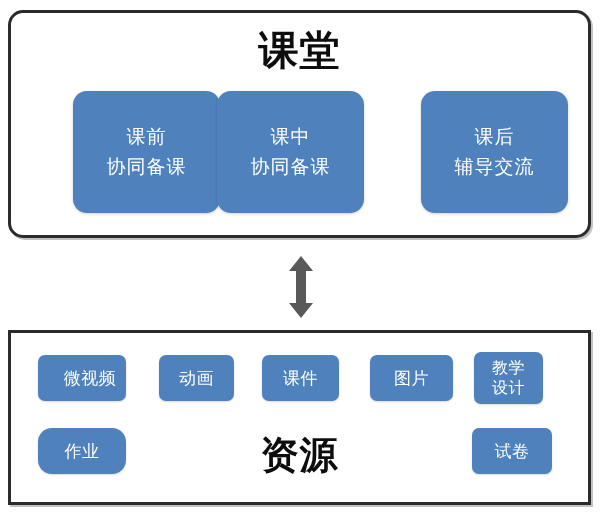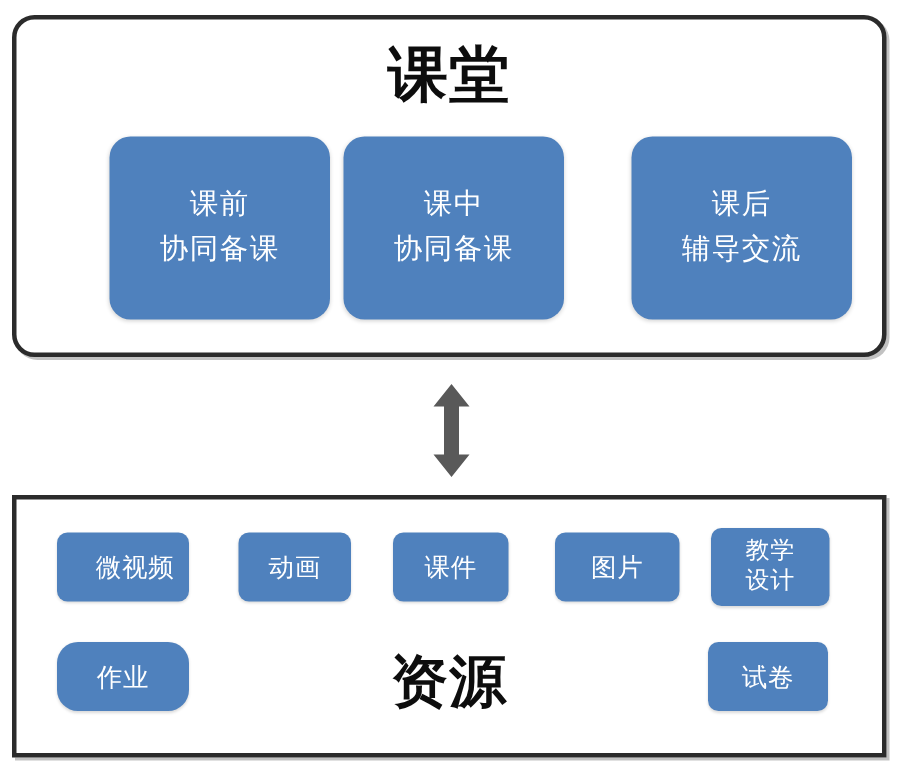--- a/index.html
+++ b/index.html
@@ -83,21 +83,21 @@
     line-height: 30px;
     letter-spacing: 1px;
     box-shadow: 0 1px 3px rgba(0,0,0,0.18);
     top: 78px;
     width: 147px;
     height: 122px;
   }
   .stage-card .line1 { display: block; }
   .stage-card .line2 { display: block; }
   #stage-card-0 { left: 34px; margin-left: 28px; }
-  #stage-card-1 { left: 218px; align-items: center; }
+  #stage-card-1 { left: 206px; align-items: center; }
   #stage-card-2 { left: 410px; }
 
   
   #connector {
     position: absolute;
     left: 288px;
     top: 256px;
     width: 26px;
     height: 62px;
   }
@@ -124,21 +124,21 @@
     font-size: 16px;
     line-height: 20px;
     height: 52px;
   }
   .tag .line1, .tag .line2 { display: block; }
 
   #tag-0 { left: 38px;  top: 355px; width: 88px; padding-left: 16px; }
   #tag-1 { left: 159px; top: 355px; width: 75px; }
   #tag-2 { left: 262px; top: 355px; width: 77px; }
   #tag-3 { left: 370px; top: 355px; width: 83px; }
-  #tag-4 { left: 474px; top: 352px; width: 79px; justify-content: center; }
+  #tag-4 { left: 474px; top: 352px; width: 69px; justify-content: center; }
   #tag-5 { left: 38px;  top: 428px; width: 88px; border-radius: 14px; }
   #tag-6 { left: 472px; top: 428px; width: 80px; justify-content: center; }
 </style>
 </head>
 <body>
 
 <div id="stage">
 
   <div class="panel" id="classroom-panel">
     <div class="panel-title" id="classroom-title">课堂</div>

